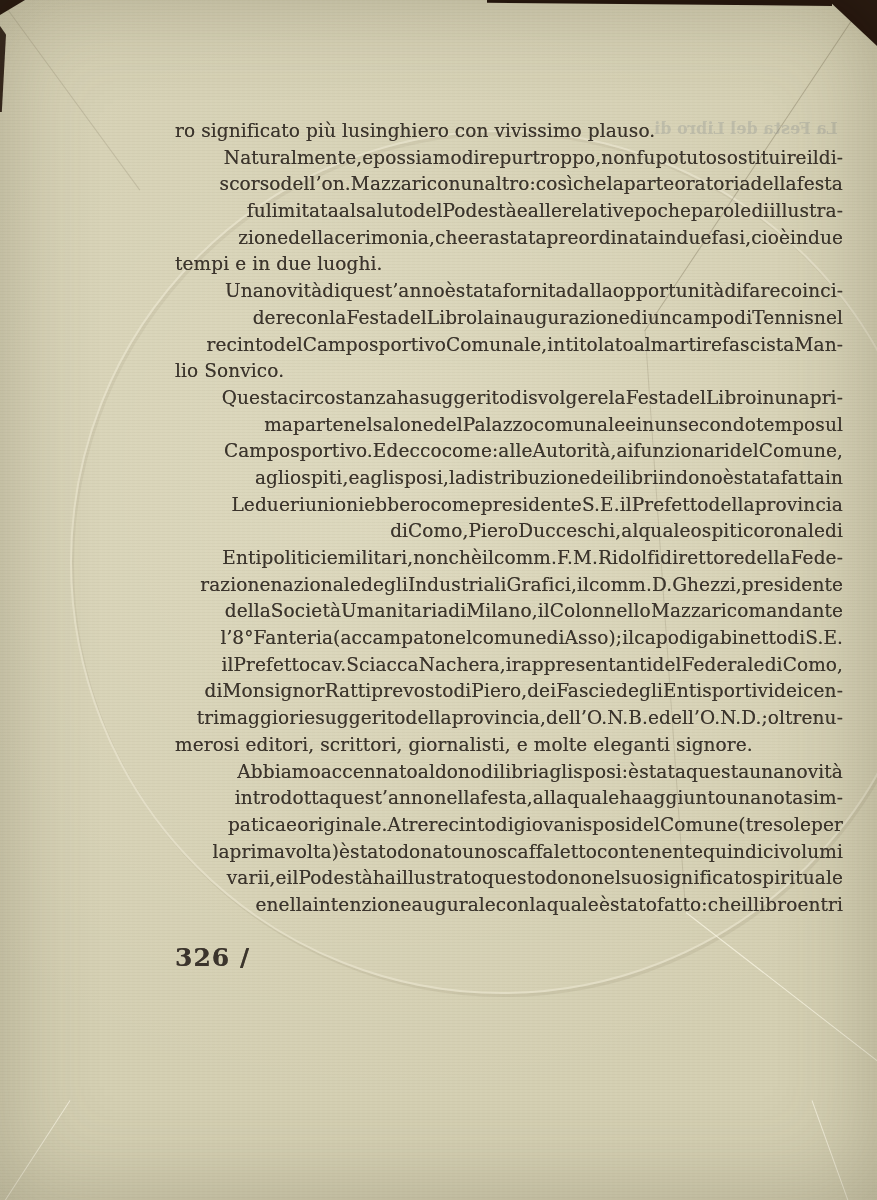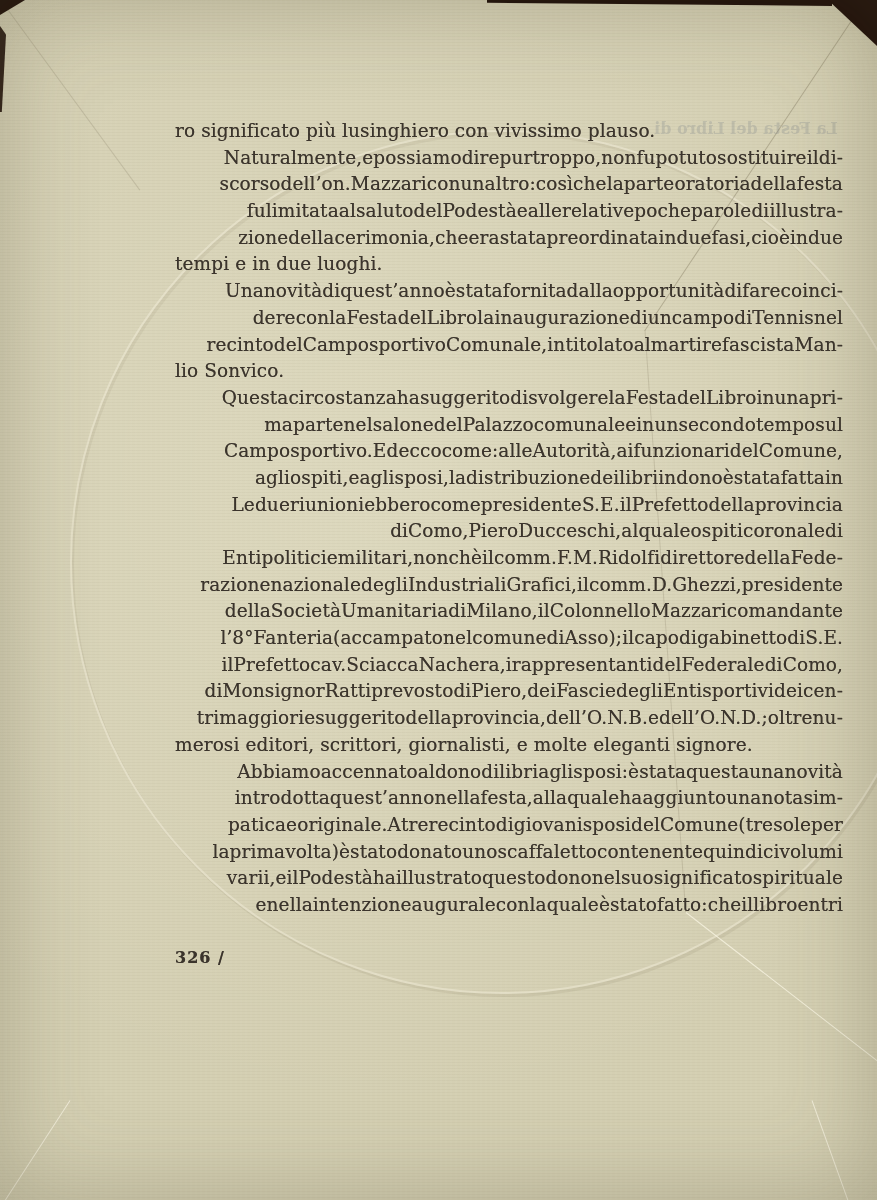--- a/index.html
+++ b/index.html
@@ -41,21 +41,21 @@
   .text-block{
     position:absolute;left:175px;top:118px;width:668px;
     font-weight:400;font-size:18.5px;color:#3b342c;
     letter-spacing:0.1px;
     text-shadow:0 0 0.6px rgba(59,52,44,0.65);
   }
   .line{height:26.7px;line-height:26.7px;white-space:nowrap;overflow:hidden;}
   .line.j{display:flex;justify-content:flex-end;}
   .page-number{
     position:absolute;left:175px;top:944px;height:27px;line-height:27px;
-    font-weight:700;font-size:16px;color:#3b342c;letter-spacing:1px;
+    font-weight:700;font-size:25px;color:#3b342c;letter-spacing:1px;
     text-shadow:0 0 0.6px rgba(59,52,44,0.65);
     text-align:center;
   }
 </style>
 </head>
 <body>
 
 <div class="page">
 
   <div class="texture"></div>

